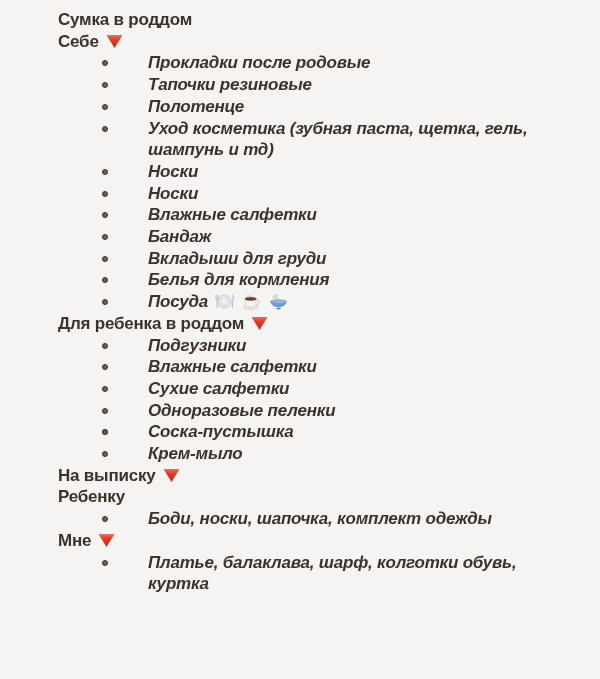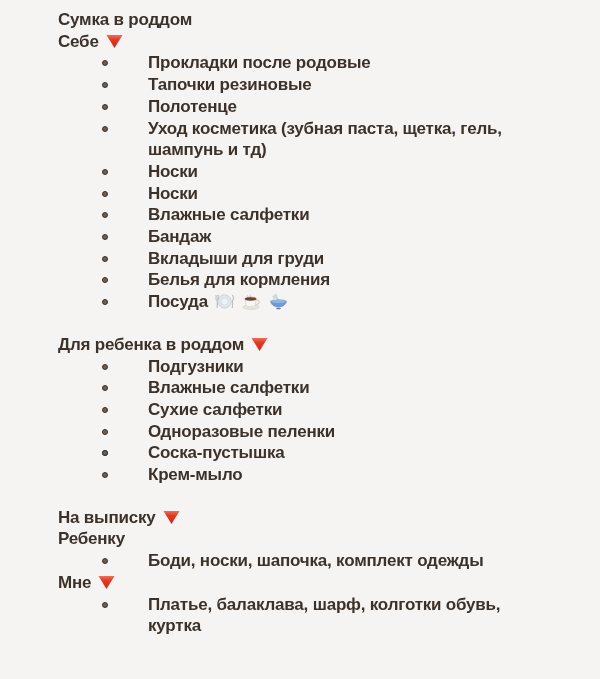--- a/index.html
+++ b/index.html
@@ -14,21 +14,21 @@
     box-sizing: border-box;
     padding: 9px 20px 0 58px;
     font-family: "Liberation Sans", "DejaVu Sans", sans-serif;
     font-weight: 700;
     font-size: 17px;
     line-height: 21.7px;
     letter-spacing: -0.2px;
     color: #3b322b;
   }
   .heading { white-space: nowrap; }
-  .heading.gap { margin-top: 21px; }
+  .heading.gap { }
   .heading .htext { display: inline; }
   .tri {
     display: inline-block;
     width: 17px; height: 15px;
     margin-left: 7px;
     vertical-align: -2px;
   }
   .list {}
   .item {
     position: relative;
@@ -42,20 +42,21 @@
     border: 1.6px solid #3b322b;
     border-radius: 50%;
     background: #6b5f55;
     box-sizing: content-box;
   }
   .itext {
     display: inline-block;
     white-space: pre-line;
     max-width: 404px;
     vertical-align: top;
+    font-style: italic;
   }
   .food-icon {
     display: inline-block;
     width: 21px; height: 19px;
     margin-left: 6px;
     vertical-align: -4px;
   }
   .defs { position: absolute; width: 0; height: 0; }
 </style>
 </head>

